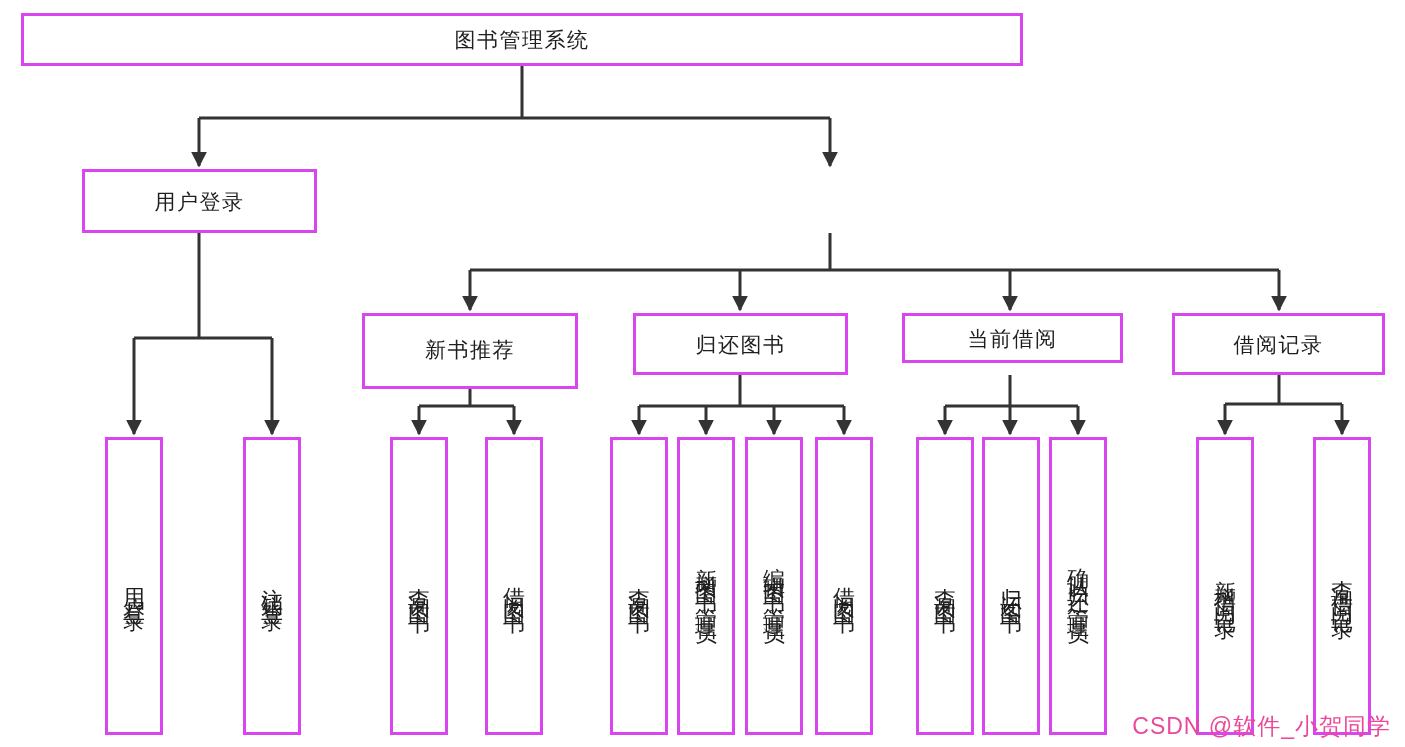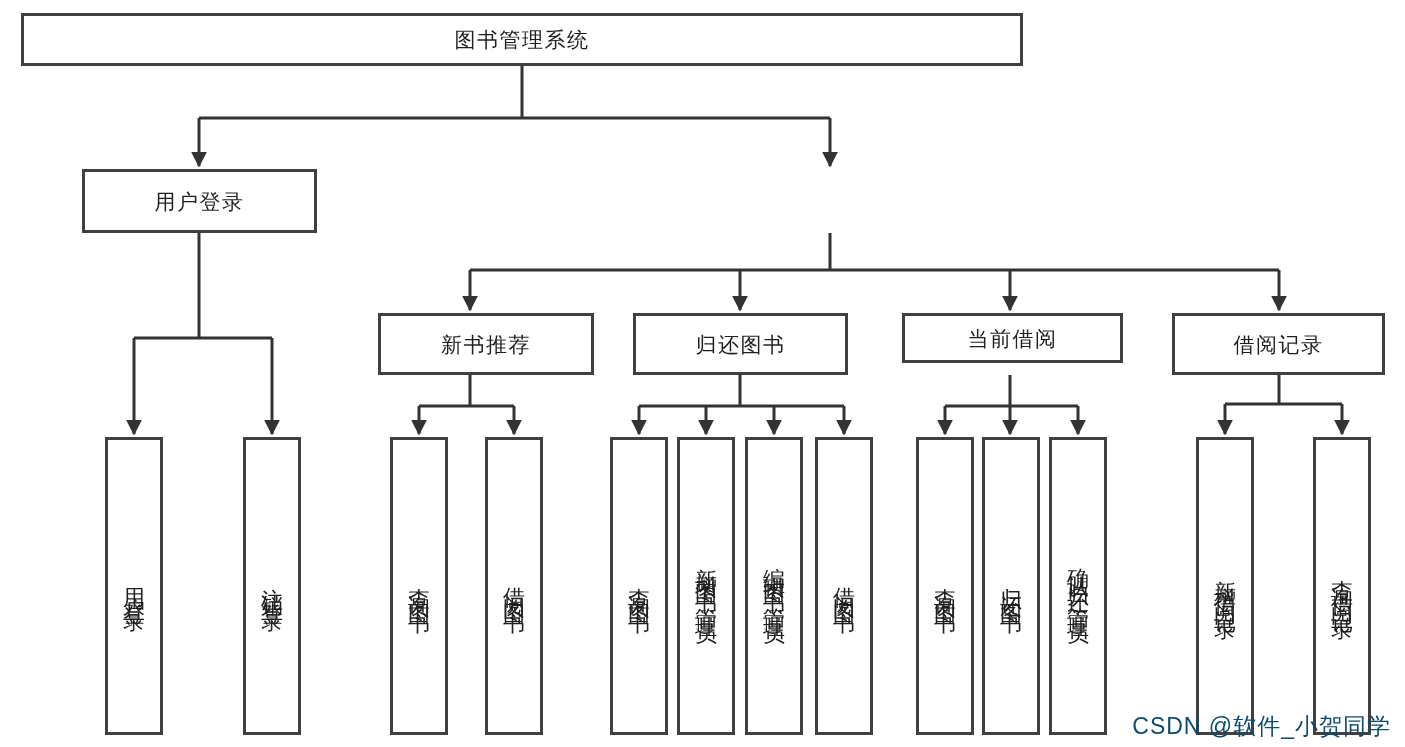--- a/index.html
+++ b/index.html
@@ -13,21 +13,21 @@
     overflow: hidden;
   }
   .connectors {
     position: absolute;
     left: 0; top: 0;
     width: 1405px; height: 747px;
   }
   .node {
     position: absolute;
     box-sizing: border-box;
-    border: 3px solid #404040;
+    border: 3px solid #d946ef;
     background: #ffffff;
     display: flex;
     align-items: center;
     justify-content: center;
     text-align: center;
   }
   .node .htext {
     font-size: 21px;
     letter-spacing: 1.5px;
     line-height: 1;
@@ -37,21 +37,21 @@
     writing-mode: vertical-rl;
     text-orientation: mixed;
     font-size: 22px;
     letter-spacing: 8px;
     line-height: 1;
   }
   
   .n-root   { left: 21px;   top: 13px;  width: 1002px; height: 53px; }
   .n-login  { left: 82px;   top: 169px; width: 235px;  height: 64px; }
   .n-mgmt   { left: 712px;  top: 169px; width: 235px;  height: 64px; }
-  .n-rec    { left: 378px;  top: 313px; width: 216px;  height: 62px; }
+  .n-rec    { left: 362px;  top: 313px; width: 216px;  height: 76px; font-family: Liberation Mono, monospace; }
   .n-borrow { left: 633px;  top: 313px; width: 215px;  height: 62px; }
   .n-cur    { left: 902px;  top: 313px; width: 221px;  height: 50px; }
   .n-rcd    { left: 1172px; top: 313px; width: 213px;  height: 62px; }
   .leaf { top: 437px; width: 58px; height: 298px; }
   .l1  { left: 105px; }
   .l2  { left: 243px; }
   .l3  { left: 390px; }
   .l4  { left: 485px; }
   .l5  { left: 610px; }
   .l6  { left: 677px; }
@@ -61,21 +61,21 @@
   .l10 { left: 982px; }
   .l11 { left: 1049px; }
   .l12 { left: 1196px; }
   .l13 { left: 1313px; }
   .watermark {
     position: absolute;
     right: 14px;
     top: 711px;
     font-size: 23px;
     letter-spacing: 1px;
-    color: #0c4a6e;
+    color: #ec4899;
     white-space: nowrap;
     text-align: right;
   }
 </style>
 </head>
 <body>
 
 <div class="stage">
 
   <svg class="connectors" viewBox="0 0 1405 747" xmlns="http://www.w3.org/2000/svg">

